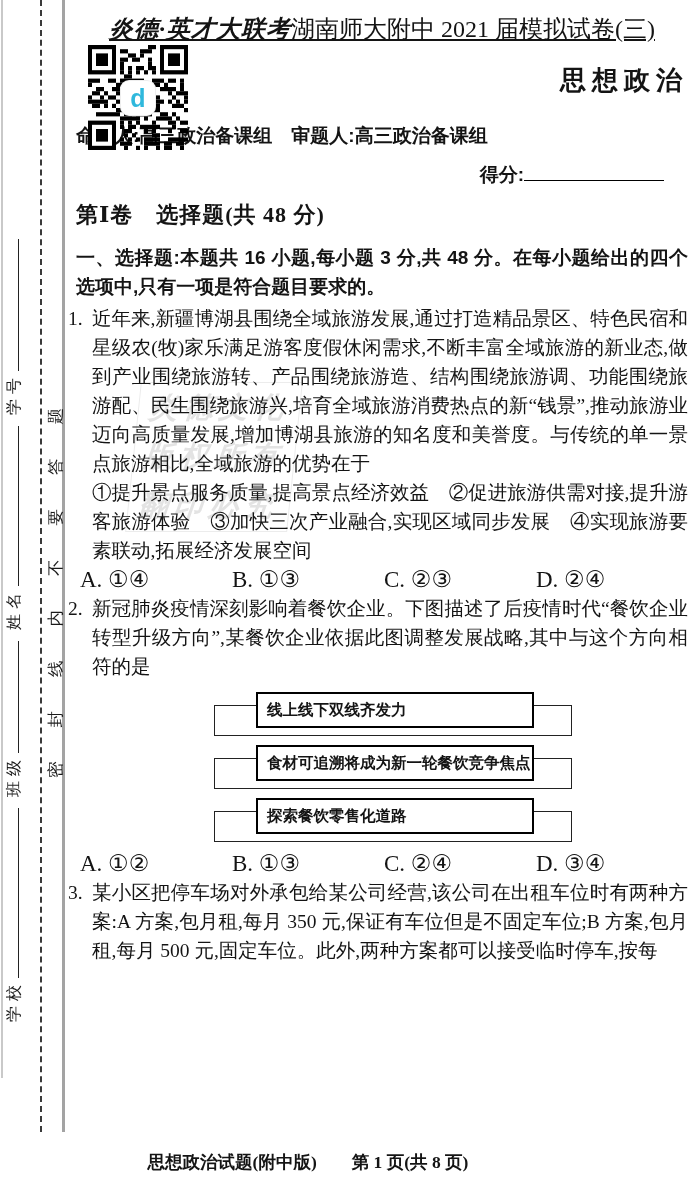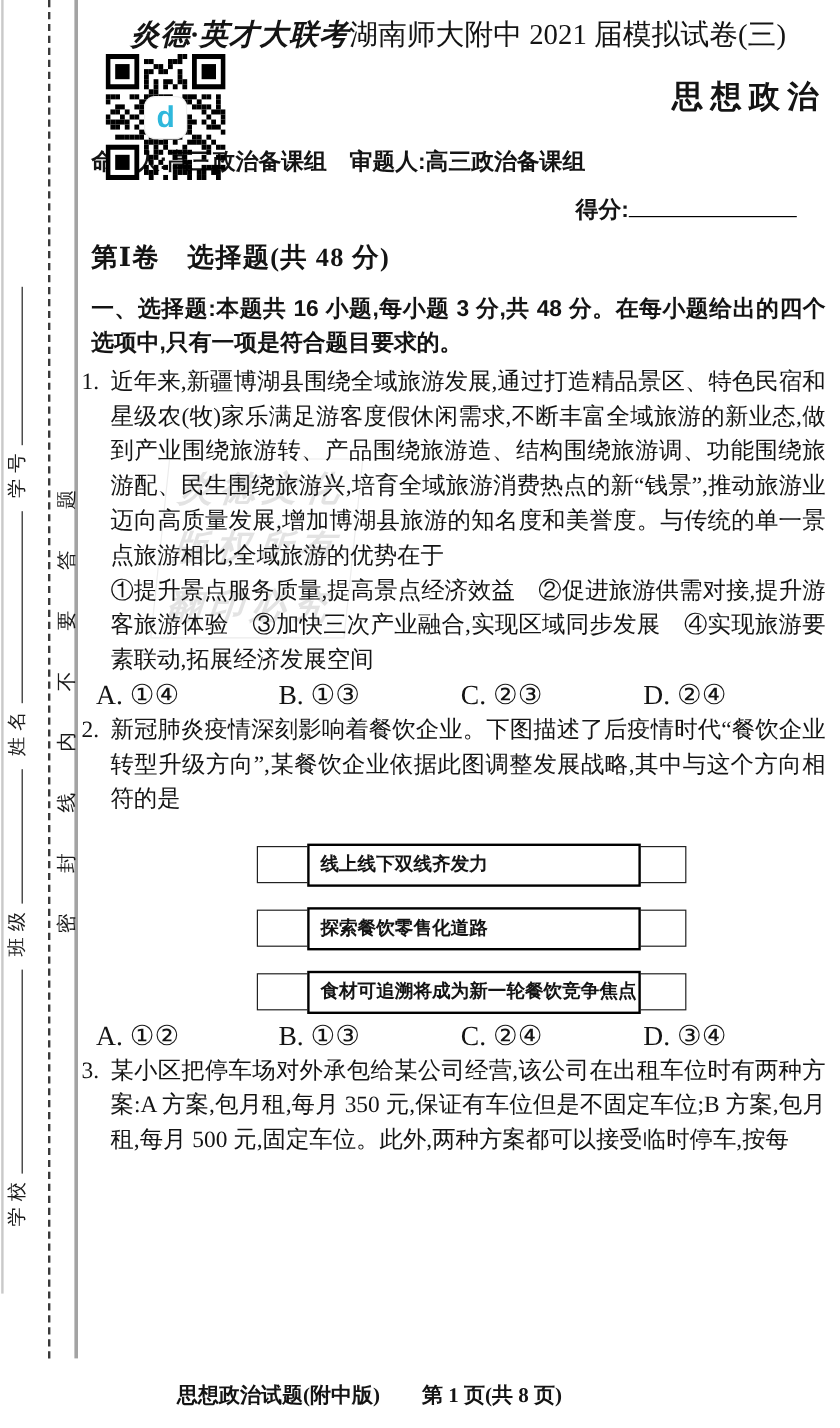--- a/index.html
+++ b/index.html
@@ -23,21 +23,21 @@
   
   .watermark{
     position:absolute;left:133px;top:382px;width:160px;height:148px;
     border:1px solid #ececec;z-index:0;
     display:flex;flex-direction:column;justify-content:space-around;align-items:center;
     color:#e3e3e3;font-size:29px;font-style:italic;font-weight:bold;
     letter-spacing:6px;transform:skewX(-6deg);
   }
   
   .content{position:relative;z-index:1;margin:0 12px 0 76px;}
-  .header-line{padding-top:13px;text-align:center;white-space:nowrap;font-size:24px;}
+  .header-line{padding-top:13px;text-align:center;white-space:nowrap;font-size:24px;text-decoration:underline;}
   .brand{font-weight:bold;font-style:italic;letter-spacing:1px;}
   .subject-title{
     margin-top:12px;text-align:right;font-weight:bold;font-size:26px;line-height:46px;
     letter-spacing:6px;font-family:"Liberation Sans","DejaVu Sans",sans-serif;
   }
   .setters{
     margin-top:20px;text-align:left;font-weight:bold;font-size:19px;line-height:26px;
     font-family:"Liberation Sans","DejaVu Sans",sans-serif;
   }
   .score-line{
@@ -57,21 +57,21 @@
   .questions{margin-left:-8px;margin-top:3px;}
   .q{position:relative;padding-left:24px;font-size:19.5px;line-height:29px;text-align:justify;}
   .qnum{position:absolute;left:0;top:0;}
   .choices{display:flex;padding-left:12px;line-height:29px;font-size:23px;}
   .choice{flex:1;}
   
   .diagram{margin:9px 0 7px 122px;}
   .drow{position:relative;width:360px;height:46px;margin-bottom:7px;}
   .dback{position:absolute;left:0;top:15px;width:356px;height:29px;border:1px solid #222;background:#fff;}
   .dfront{
-    position:absolute;left:42px;top:13px;width:265px;height:32px;border:2px solid #000;background:#fff;
+    position:absolute;left:42px;top:2px;width:265px;height:32px;border:2px solid #000;background:#fff;
     font-weight:bold;font-size:15.5px;line-height:32px;padding-left:9px;white-space:nowrap;
   }
   
   .qr{position:absolute;left:88px;top:45px;width:100px;height:105px;z-index:2;}
   .qr svg{display:block;}
   .qr-logo{
     position:absolute;left:33px;top:36px;width:34px;height:34px;background:#fff;border-radius:8px;
     box-shadow:0 0 0 1px #eee;display:flex;align-items:center;justify-content:center;
     font-family:"Liberation Sans","DejaVu Sans",sans-serif;font-weight:bold;font-size:25px;
   }
@@ -346,25 +346,25 @@
     <div class="q">
       <span class="qnum">2.</span>
       <div>新冠肺炎疫情深刻影响着餐饮企业。下图描述了后疫情时代“餐饮企业转型升级方向”,某餐饮企业依据此图调整发展战略,其中与这个方向相符的是</div>
       <div class="diagram">
         <div class="drow">
           <div class="dback"></div>
           <div class="dfront">线上线下双线齐发力</div>
         </div>
         <div class="drow">
           <div class="dback"></div>
-          <div class="dfront">探索餐饮零售化道路</div>
+          <div class="dfront">食材可追溯将成为新一轮餐饮竞争焦点</div>
         </div>
         <div class="drow">
           <div class="dback"></div>
-          <div class="dfront">食材可追溯将成为新一轮餐饮竞争焦点</div>
+          <div class="dfront">探索餐饮零售化道路</div>
         </div>
       </div>
     </div>
     <div class="choices">
       <span class="choice">A. ①②</span>
       <span class="choice">B. ①③</span>
       <span class="choice">C. ②④</span>
       <span class="choice">D. ③④</span>
     </div>
 

